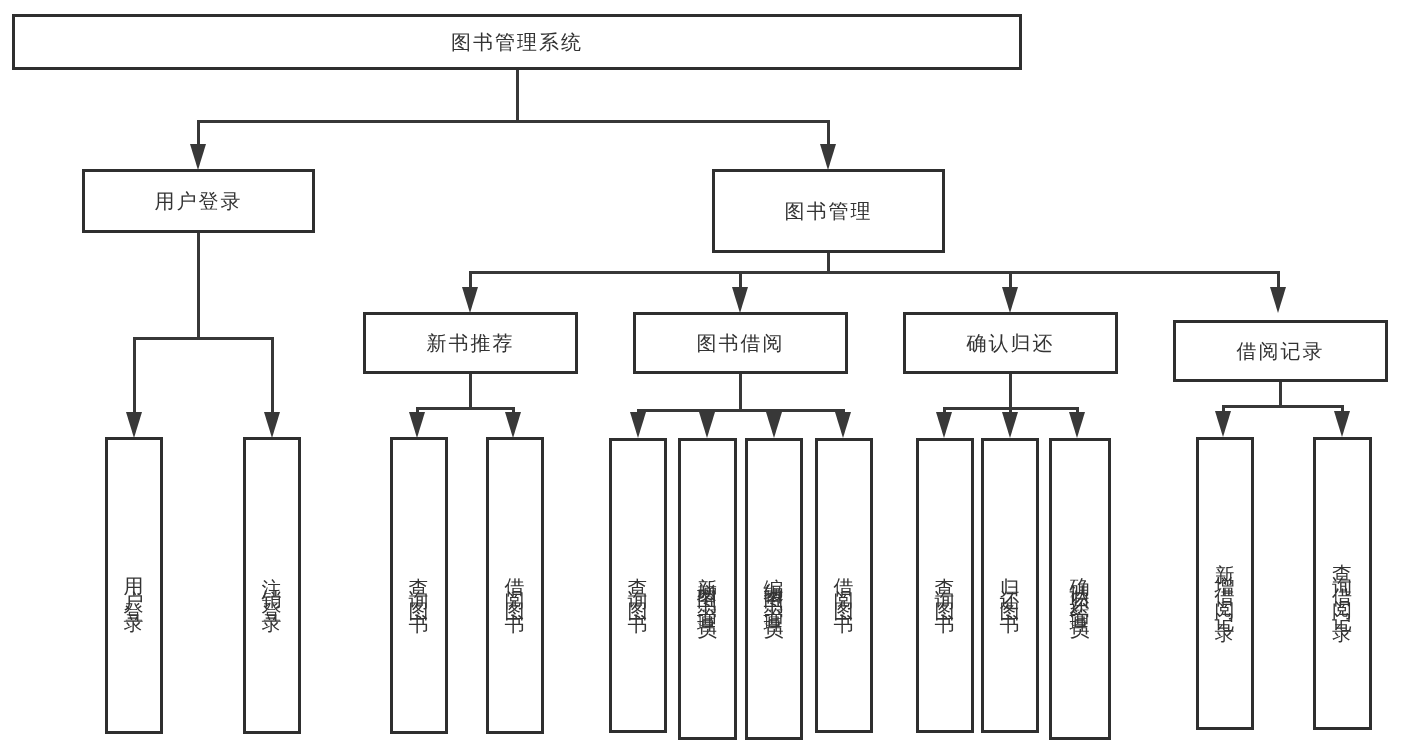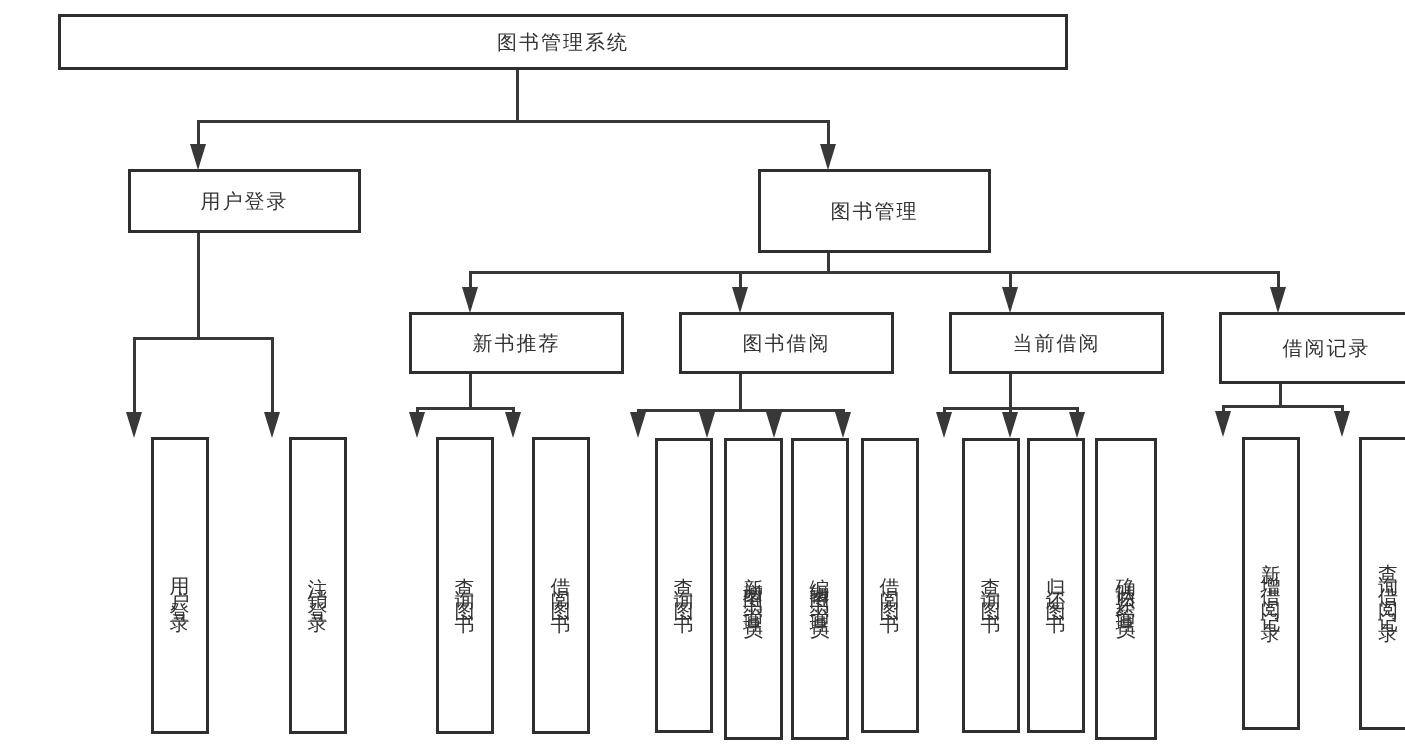--- a/index.html
+++ b/index.html
@@ -34,21 +34,20 @@
   .box {
     position: absolute;
     background: #ffffff;
     border: 3px solid #2f2f2f;
     box-sizing: border-box;
     display: flex;
     align-items: center;
     justify-content: center;
     color: #333333;
     z-index: 2;
-    margin-left: 46px;
   }
   .hbox span {
     font-size: 20px;
     letter-spacing: 2px;
     white-space: nowrap;
   }
   .vbox span {
     writing-mode: vertical-rl;
     text-orientation: mixed;
     font-size: 20px;
@@ -155,23 +154,23 @@
     <span>图书管理</span>
   </div>
 
   <div class="box hbox" style="left:633px;top:312px;width:215px;height:62px">
     <span>图书借阅</span>
   </div>
   <div class="box hbox" style="left:363px;top:312px;width:215px;height:62px">
     <span>新书推荐</span>
   </div>
   <div class="box hbox" style="left:903px;top:312px;width:215px;height:62px">
-    <span>当前借阅</span>
-  </div>
-  <div class="box hbox" style="left:1173px;top:312px;width:215px;height:72px">
+    <span>确认归还</span>
+  </div>
+  <div class="box hbox" style="left:1173px;top:320px;width:215px;height:62px">
     <span>借阅记录</span>
   </div>
 
   <div class="box vbox" style="left:105px;top:437px;width:58px;height:297px">
     <span>用户登录</span>
   </div>
   <div class="box vbox" style="left:243px;top:437px;width:58px;height:297px">
     <span>注销登录</span>
   </div>
 

